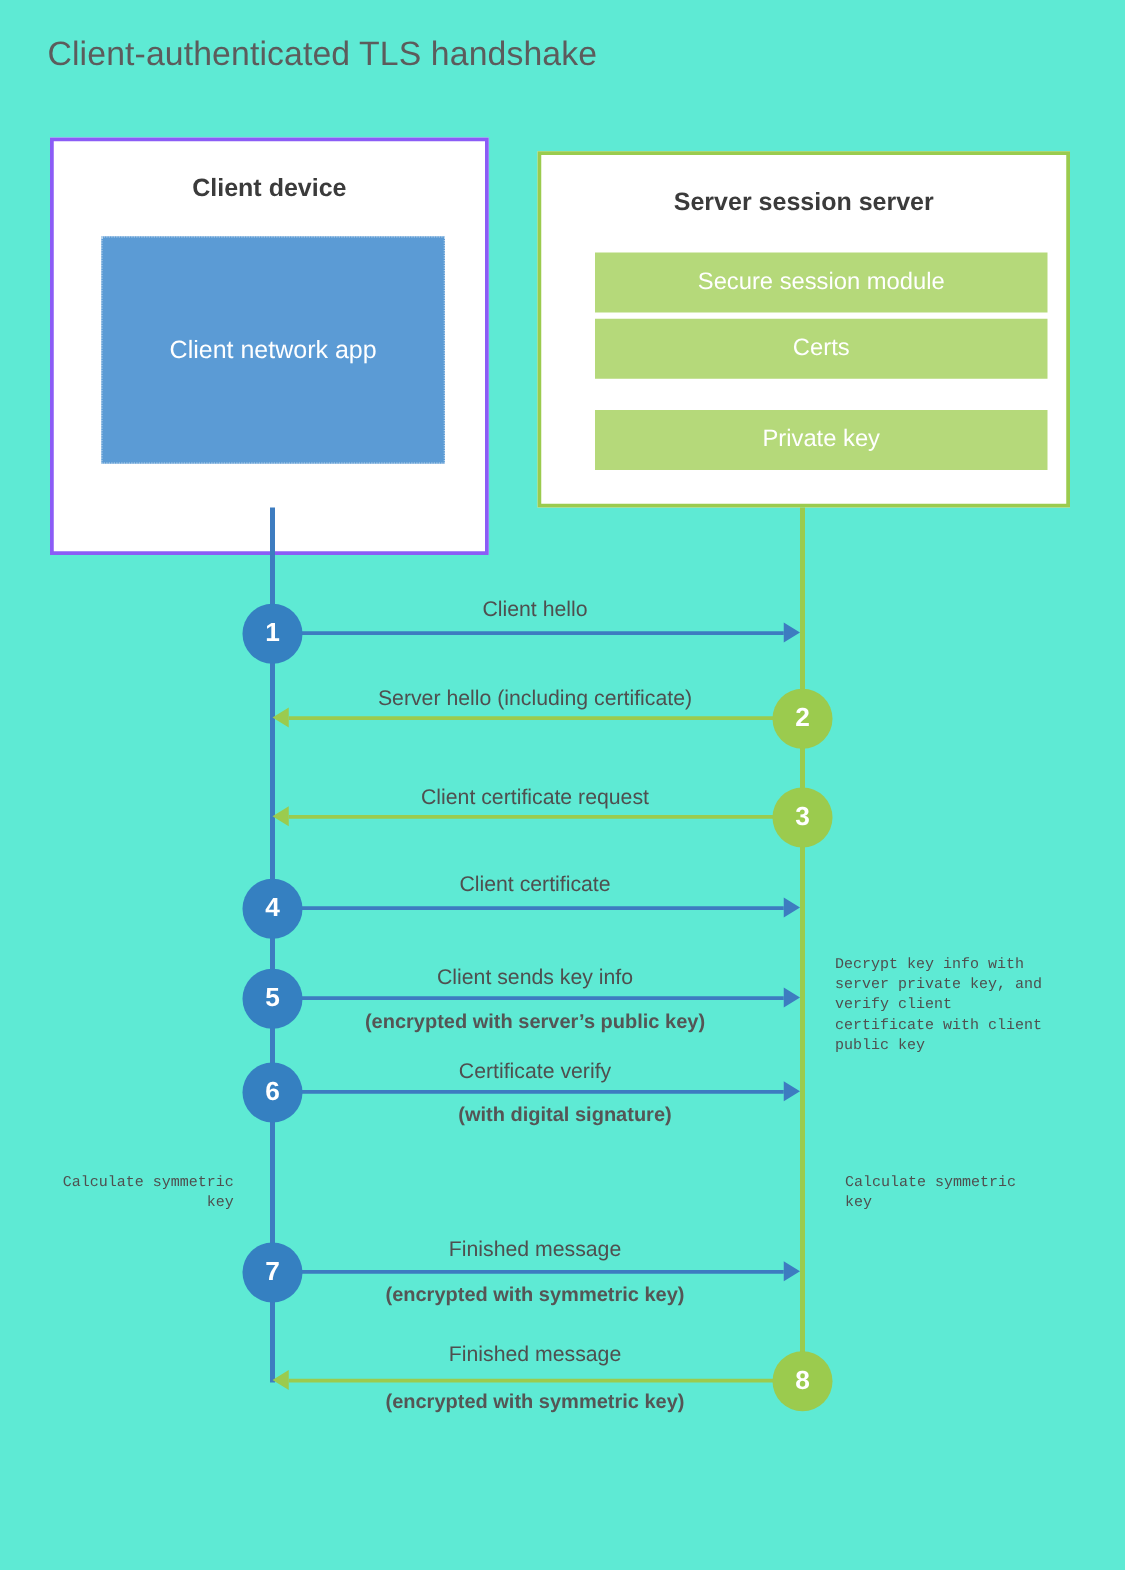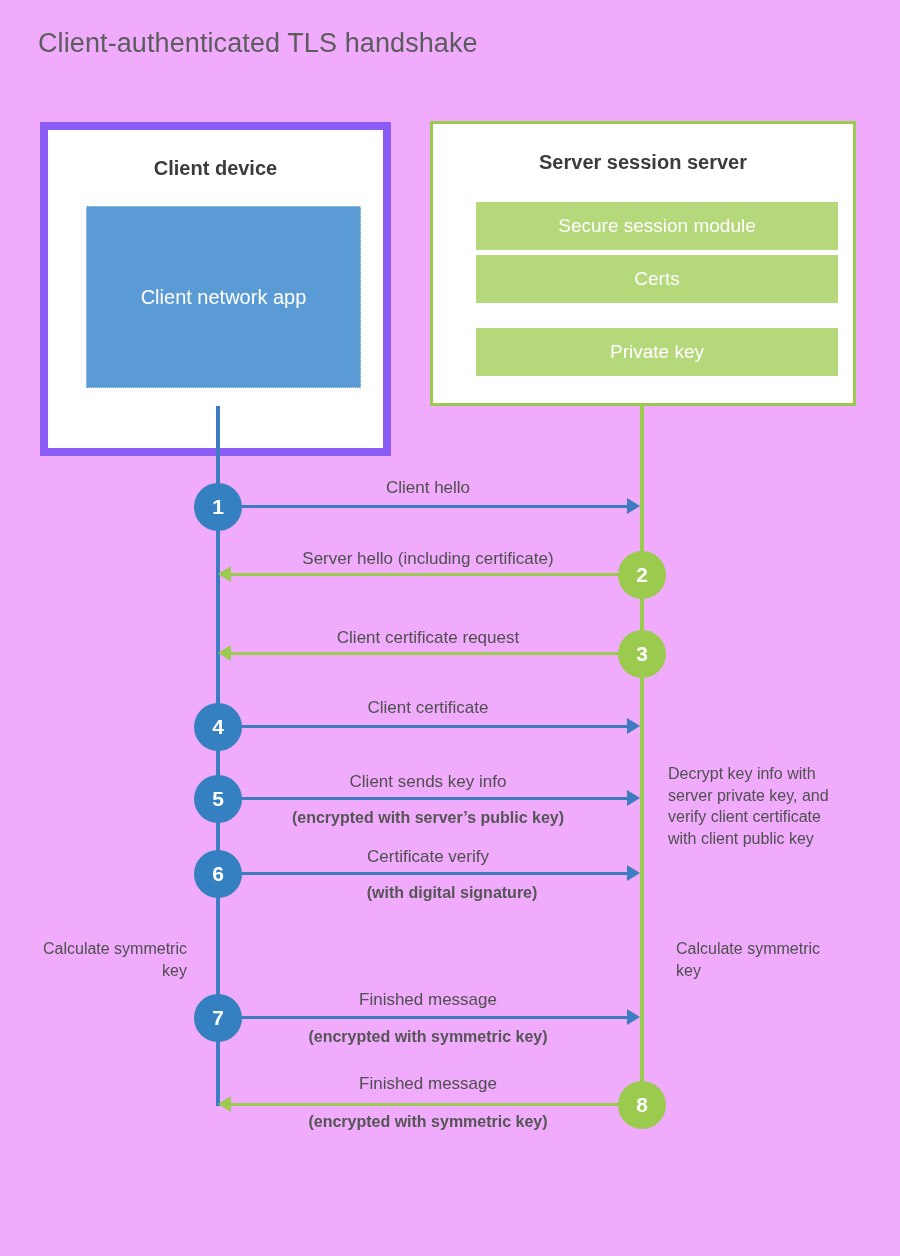--- a/index.html
+++ b/index.html
@@ -10,21 +10,21 @@
   }
   body {
     font-family: "Liberation Sans", sans-serif;
     color: #4a4a4a;
     -webkit-font-smoothing: antialiased;
   }
   #canvas {
     position: relative;
     width: 900px;
     height: 1256px;
-    background: #f0abfc;
+    background: #5eead4;
     overflow: hidden;
   }
 
   
   .title {
     position: absolute;
     left: 38px;
     top: 28px;
     font-size: 27px;
     font-weight: 300;
@@ -34,24 +34,24 @@
   }
 
   
   .panel {
     position: absolute;
     background: #ffffff;
     box-sizing: border-box;
   }
   .panel-client {
     left: 40px;
-    top: 122px;
+    top: 110px;
     width: 351px;
     height: 334px;
-    border: 8px solid #8b5cf6;
+    border: 3px solid #8b5cf6;
   }
   .panel-server {
     left: 430px;
     top: 121px;
     width: 426px;
     height: 285px;
     border: 3px solid #9bcb4e;
   }
   .panel-title {
     position: absolute;
@@ -168,23 +168,24 @@
     font-size: 16px;
     font-weight: 700;
     color: #555555;
     white-space: nowrap;
     transform: translateX(-50%);
   }
 
   
   .side-note {
     position: absolute;
-    font-size: 16px;
+    font-size: 12px;
     line-height: 1.35;
     color: #4f4f4f;
+    font-family: Liberation Mono, monospace;
   }
   .side-note.right-align { text-align: right; }
   .side-note.left-align  { text-align: left; }
 </style>
 </head>
 <body>
 
 <div id="canvas">
 
   <div class="title">Client-authenticated TLS handshake</div>

